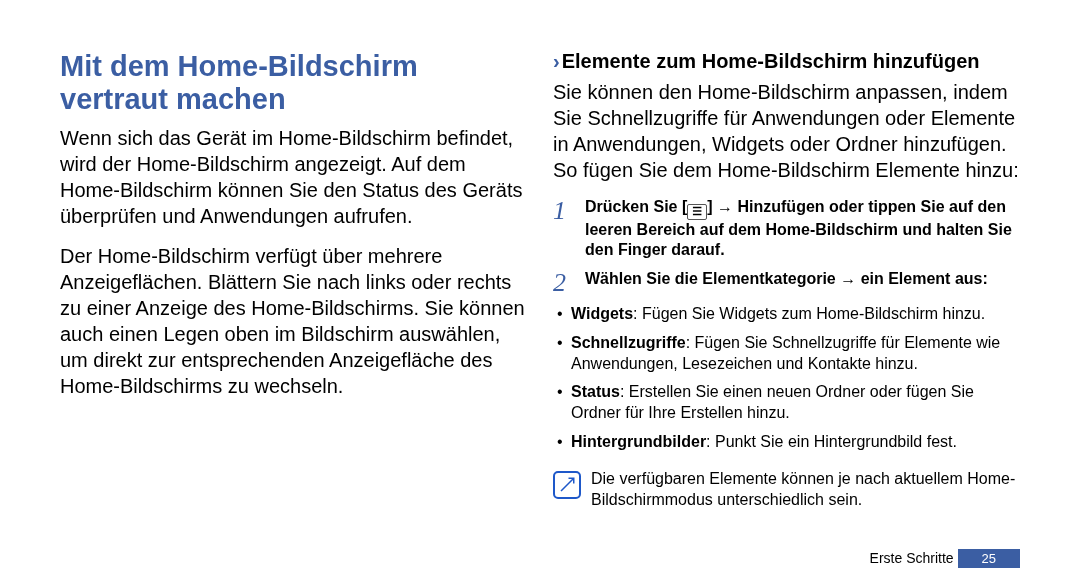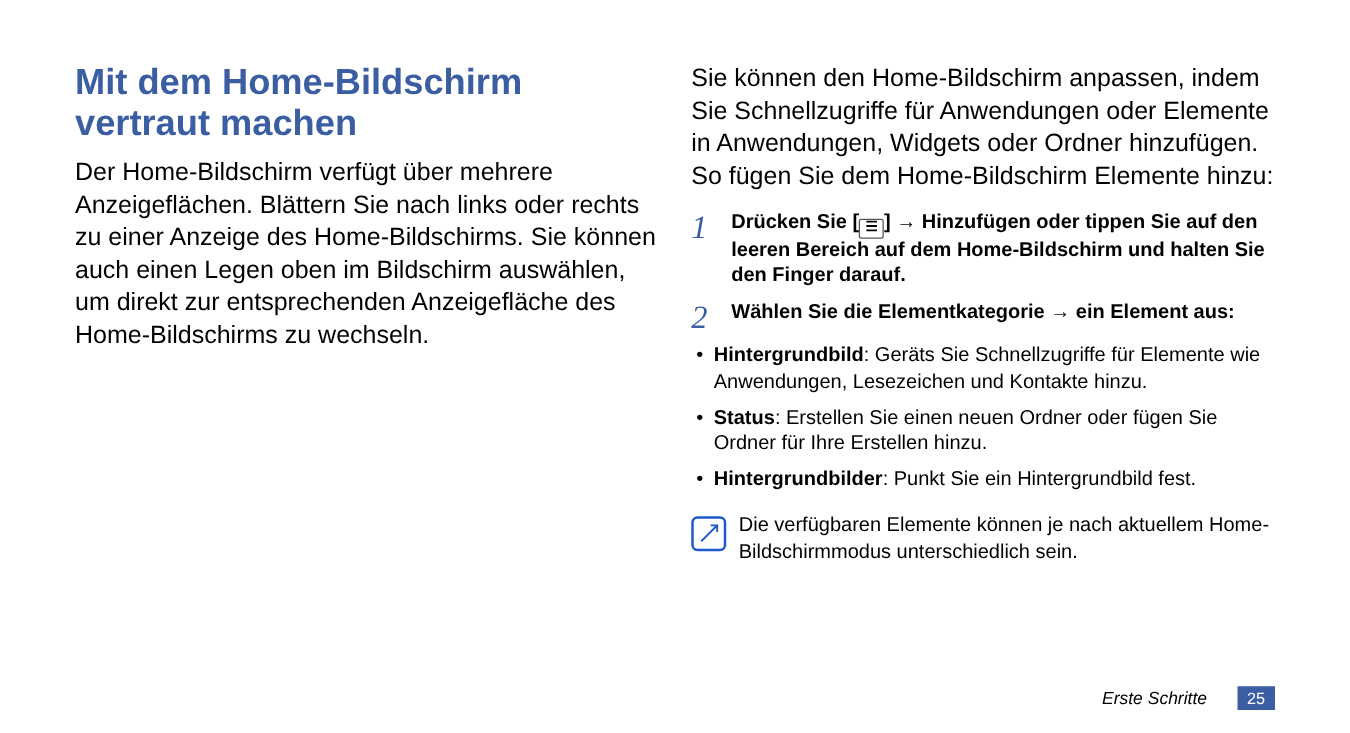--- a/index.html
+++ b/index.html
@@ -16,50 +16,55 @@
   .steptext { font-size: 16px; line-height: 1.3; flex: 1; font-weight: bold; }
   .menu-icon { display: inline-flex; align-items: center; justify-content: center; vertical-align: -3px; width: 20px; height: 16px; border: 1px solid #555; border-radius: 2px; font-size: 11px; line-height: 1; background: #fff; }
   ul.bullets { list-style: none; margin-top: 4px; }
   ul.bullets > li { position: relative; padding-left: 18px; font-size: 16px; line-height: 1.3; margin-bottom: 8px; }
   ul.bullets > li::before { content: "•"; position: absolute; left: 4px; top: 0; font-size: 16px; }
   .note { display: flex; gap: 10px; margin-top: 16px; }
   .note-icon { width: 28px; height: 28px; border: 2px solid #1e58c9; border-radius: 5px; display: flex; align-items: center; justify-content: center; flex: none; margin-top: 2px; }
   .note-icon svg { width: 18px; height: 18px; }
   .note-text { font-size: 16px; line-height: 1.3; }
   .footer { position: absolute; bottom: 18px; right: 60px; font-size: 14px; }
-  .footer .label { font-style: italic; margin-right: 20px; }
-  .footer .pageno { display: inline-block; background: #3b5ea3; color: #fff; padding: 2px 8px; font-size: 13px; }
+  .footer .label { margin-right: 0; }
+  .footer .pageno { display: inline-block; background: #3b5ea3; color: #fff; padding: 2px 24px; font-size: 13px; }
 </style>
 </head>
 <body>
 
 <div class="page">
   <div class="col">
     <h1 class="title">Mit dem Home-Bildschirm vertraut machen</h1>
+    <p class="body">Wenn sich das Gerät im Home-Bildschirm befindet, wird der Home-Bildschirm angezeigt. Auf dem Home-Bildschirm können Sie den Status des Geräts überprüfen und Anwendungen aufrufen.</p>
     <p class="body">Der Home-Bildschirm verfügt über mehrere Anzeigeflächen. Blättern Sie nach links oder rechts zu einer Anzeige des Home-Bildschirms. Sie können auch einen Legen oben im Bildschirm auswählen, um direkt zur entsprechenden Anzeigefläche des Home-Bildschirms zu wechseln.</p>
   </div>
 
   <div class="col">
+    <h2 class="sub">
+      <span class="chev">›</span><span>Elemente zum Home-Bildschirm hinzufügen</span>
+    </h2>
     <p class="body">Sie können den Home-Bildschirm anpassen, indem Sie Schnellzugriffe für Anwendungen oder Elemente in Anwendungen, Widgets oder Ordner hinzufügen. So fügen Sie dem Home-Bildschirm Elemente hinzu:</p>
 
     <ol class="steps">
       <li>
         <span class="stepno">1</span>
         <span class="steptext">
           <span>Drücken Sie [</span><span class="menu-icon">☰</span><span>] → </span><b>Hinzufügen</b><span> oder tippen Sie auf den leeren Bereich auf dem Home-Bildschirm und halten Sie den Finger darauf.</span>
         </span>
       </li>
       <li>
         <span class="stepno">2</span>
         <span class="steptext">Wählen Sie die Elementkategorie → ein Element aus:</span>
       </li>
     </ol>
 
     <ul class="bullets">
-      <li><b>Hintergrundbild</b><span>: Geräts Sie Schnellzugriffe für Elemente wie Anwendungen, Lesezeichen und Kontakte hinzu.</span></li>
+      <li><b>Widgets</b><span>: Fügen Sie Widgets zum Home-Bildschirm hinzu.</span></li>
+      <li><b>Schnellzugriffe</b><span>: Fügen Sie Schnellzugriffe für Elemente wie Anwendungen, Lesezeichen und Kontakte hinzu.</span></li>
       <li><b>Status</b><span>: Erstellen Sie einen neuen Ordner oder fügen Sie Ordner für Ihre Erstellen hinzu.</span></li>
       <li><b>Hintergrundbilder</b><span>: Punkt Sie ein Hintergrundbild fest.</span></li>
     </ul>
 
     <div class="note">
       <div class="note-icon">
         <svg viewBox="0 0 24 24">
             <path fill="none" stroke="#1e58c9" stroke-width="2" d="M4 20 L20 4 M14 3 L21 3 L21 10"></path>
           </svg>
       </div>

